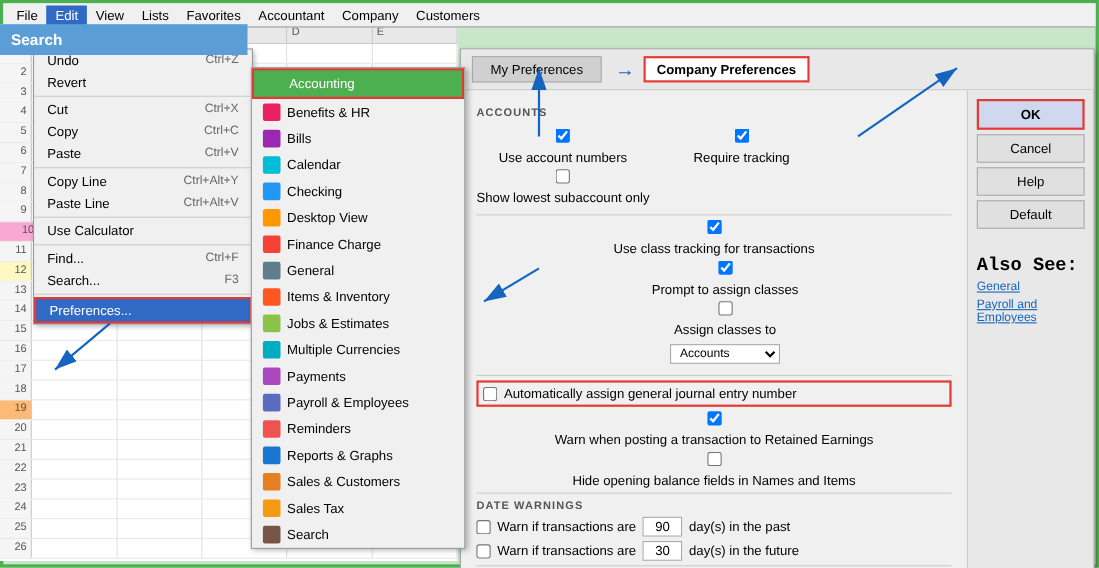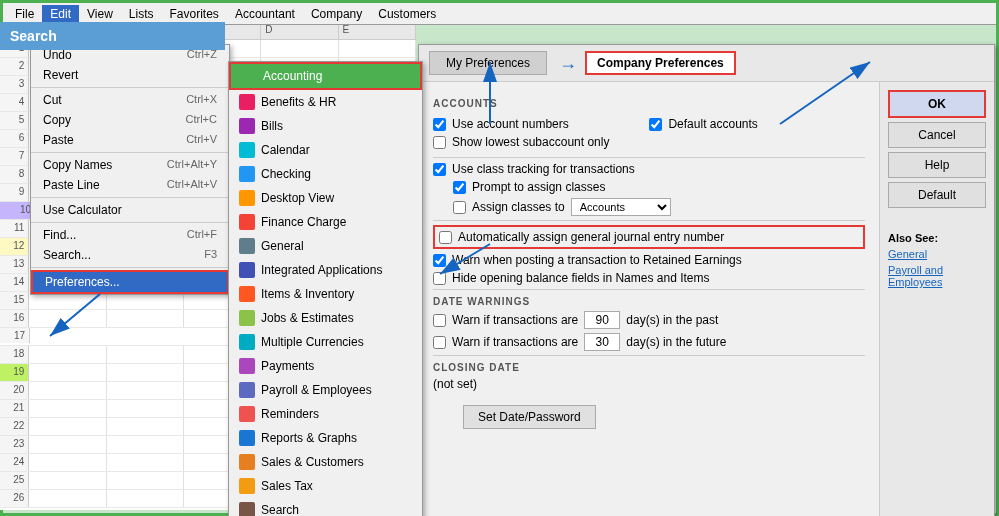--- a/index.html
+++ b/index.html
@@ -18,34 +18,34 @@
     .shortcut { color: #666; font-size: 11px; }
     
     
     .accounting-dropdown { position: absolute; top: 22px; left: 228px; width: 195px; background: #f0f0f0; border: 1px solid #999; box-shadow: 2px 2px 5px rgba(0,0,0,0.3); z-index: 100; overflow-y: auto; max-height: 450px; }
     .accounting-item { padding: 4px 10px; display: flex; align-items: center; gap: 6px; cursor: pointer; }
     .accounting-item.active { background: #4caf50; color: white; border: 2px solid #e53935; }
     .acct-icon { width: 16px; height: 16px; display: inline-block; border-radius: 2px; flex-shrink: 0; }
     .pref-tab { padding: 4px 16px; background: #d0d0d0; border: 1px solid #aaa; cursor: pointer; margin-right: 4px; }
     
     .section-label { font-size: 10px; font-weight: bold; color: #555; letter-spacing: 1px; margin-bottom: 4px; margin-top: 6px; }
-    .checkbox-row { display: flex; align-items: center; gap: 6px; margin: 4px 0; }
+    .checkbox-row { display: flex; align-items: center; gap: 6px; margin: 4px 0; flex-direction: column; }
     .checkbox-row label { font-size: 12px; }
     .indented { margin-left: 20px; }
     
     .highlighted-row { border: 2px solid #e53935; padding: 3px 4px; display: flex; align-items: center; gap: 6px; margin: 4px 0; }
     
     .dropdown-select { border: 1px solid #aaa; padding: 1px 4px; background: white; font-size: 11px; width: 100px; }
     
     .date-warning-row { display: flex; align-items: center; gap: 6px; margin: 4px 0; }
     .day-input { width: 36px; border: 1px solid #aaa; padding: 1px 4px; text-align: center; background: white; }
     .set-date-btn { display: inline-block; padding: 4px 14px; background: #e0e0e0; border: 1px solid #aaa; cursor: pointer; margin-top: 6px; margin-left: 30px; }
     .btn-ok { padding: 5px 20px; background: #d0d8f0; border: 2px solid #e53935; cursor: pointer; font-weight: bold; color: #000; }
     .btn-normal { padding: 5px 14px; background: #e0e0e0; border: 1px solid #aaa; cursor: pointer; }
-    .also-see { font-size: 11px; font-weight: bold; margin-top: 8px; }
+    .also-see { font-size: 17px; font-weight: bold; margin-top: 8px; font-family: Liberation Mono, monospace; }
     .also-see-link { font-size: 11px; color: #1565c0; cursor: pointer; text-decoration: underline; margin-top: 4px; display: block; }
     
     .preferences-wrapper { position: absolute; top: 22px; left: 416px; width: 580px; height: 488px; background: #f0f0f0; border: 1px solid #999; box-shadow: 2px 2px 5px rgba(0,0,0,0.3); z-index: 50; display: flex; flex-direction: column; }
     
     
     .spreadsheet-bg { position: absolute; top: 22px; left: 0; width: 416px; height: 488px; background: white; z-index: 1; overflow: hidden; }
     
     hr.divider { border: none; border-top: 1px solid #ccc; margin: 4px 0; }
   </style>
 </head>
@@ -126,21 +126,21 @@
     </div>
     <div style="display: flex; height: 18px; border-bottom: 1px solid rgb(232, 232, 232);">
       <div style="width:30px;border-right:1px solid #ccc;background:#f5f5f5;font-size:10px;padding:2px 4px;color:#555;text-align:right;">9</div>
       <div style="width:80px;border-right:1px solid #e0e0e0;"></div>
       <div style="width:80px;border-right:1px solid #e0e0e0;"></div>
       <div style="width:80px;border-right:1px solid #e0e0e0;"></div>
       <div style="width:80px;border-right:1px solid #e0e0e0;"></div>
       <div style="width:80px;border-right:1px solid #e0e0e0;"></div>
     </div>
     <div style="display: flex; height: 18px; border-bottom: 1px solid rgb(232, 232, 232);">
-      <div style="width:30px;border-right:1px solid #ccc;background:#c4b5fd;font-size:10px;padding:2px 20px;color:#555;text-align:right;">10</div>
+      <div style="width:30px;border-right:1px solid #ccc;background:#f9a8d4;font-size:10px;padding:2px 20px;color:#555;text-align:right;">10</div>
       <div style="width:80px;border-right:1px solid #e0e0e0;"></div>
       <div style="width:80px;border-right:1px solid #e0e0e0;"></div>
       <div style="width:80px;border-right:1px solid #e0e0e0;"></div>
       <div style="width:80px;border-right:1px solid #e0e0e0;"></div>
       <div style="width:80px;border-right:1px solid #e0e0e0;"></div>
     </div>
     <div style="display: flex; height: 18px; border-bottom: 1px solid rgb(232, 232, 232);">
       <div style="width:30px;border-right:1px solid #ccc;background:#f5f5f5;font-size:10px;padding:2px 4px;color:#555;text-align:right;">11</div>
       <div style="width:80px;border-right:1px solid #e0e0e0;"></div>
       <div style="width:80px;border-right:1px solid #e0e0e0;"></div>
@@ -181,38 +181,38 @@
       <div style="width:80px;border-right:1px solid #e0e0e0;"></div>
     </div>
     <div style="display: flex; height: 18px; border-bottom: 1px solid rgb(232, 232, 232);">
       <div style="width:30px;border-right:1px solid #ccc;background:#f5f5f5;font-size:10px;padding:2px 4px;color:#555;text-align:right;">16</div>
       <div style="width:80px;border-right:1px solid #e0e0e0;"></div>
       <div style="width:80px;border-right:1px solid #e0e0e0;"></div>
       <div style="width:80px;border-right:1px solid #e0e0e0;"></div>
       <div style="width:80px;border-right:1px solid #e0e0e0;"></div>
       <div style="width:80px;border-right:1px solid #e0e0e0;"></div>
     </div>
-    <div style="display: flex; height: 18px; border-bottom: 1px solid rgb(232, 232, 232); flex-direction: column;">
+    <div style="display: flex; height: 18px; border-bottom: 1px solid rgb(232, 232, 232);">
       <div style="width:30px;border-right:1px solid #ccc;background:#f5f5f5;font-size:10px;padding:2px 4px;color:#555;text-align:right;">17</div>
       <div style="width:80px;border-right:1px solid #e0e0e0;"></div>
       <div style="width:80px;border-right:1px solid #e0e0e0;"></div>
       <div style="width:80px;border-right:1px solid #e0e0e0;"></div>
       <div style="width:80px;border-right:1px solid #e0e0e0;"></div>
       <div style="width:80px;border-right:1px solid #e0e0e0;"></div>
     </div>
     <div style="display: flex; height: 18px; border-bottom: 1px solid rgb(232, 232, 232);">
       <div style="width:30px;border-right:1px solid #ccc;background:#f5f5f5;font-size:10px;padding:2px 4px;color:#555;text-align:right;">18</div>
       <div style="width:80px;border-right:1px solid #e0e0e0;"></div>
       <div style="width:80px;border-right:1px solid #e0e0e0;"></div>
       <div style="width:80px;border-right:1px solid #e0e0e0;"></div>
       <div style="width:80px;border-right:1px solid #e0e0e0;"></div>
       <div style="width:80px;border-right:1px solid #e0e0e0;"></div>
     </div>
     <div style="display: flex; height: 18px; border-bottom: 1px solid rgb(232, 232, 232);">
-      <div style="width:30px;border-right:1px solid #ccc;background:#bef264;font-size:10px;padding:2px 4px;color:#555;text-align:right;">19</div>
+      <div style="width:30px;border-right:1px solid #ccc;background:#fdba74;font-size:10px;padding:2px 4px;color:#555;text-align:right;">19</div>
       <div style="width:80px;border-right:1px solid #e0e0e0;"></div>
       <div style="width:80px;border-right:1px solid #e0e0e0;"></div>
       <div style="width:80px;border-right:1px solid #e0e0e0;"></div>
       <div style="width:80px;border-right:1px solid #e0e0e0;"></div>
       <div style="width:80px;border-right:1px solid #e0e0e0;"></div>
     </div>
     <div style="display: flex; height: 18px; border-bottom: 1px solid rgb(232, 232, 232);">
       <div style="width:30px;border-right:1px solid #ccc;background:#f5f5f5;font-size:10px;padding:2px 4px;color:#555;text-align:right;">20</div>
       <div style="width:80px;border-right:1px solid #e0e0e0;"></div>
       <div style="width:80px;border-right:1px solid #e0e0e0;"></div>
@@ -301,21 +301,21 @@
   <div class="edit-dropdown-item">
     <span>Copy</span>
       <span class="shortcut">Ctrl+C</span>
   </div>
   <div class="edit-dropdown-item">
     <span>Paste</span>
       <span class="shortcut">Ctrl+V</span>
   </div>
   <div style="border-top:1px solid #ccc; margin:2px 0;"></div>
   <div class="edit-dropdown-item">
-    <span>Copy Names</span>
+    <span>Copy Line</span>
       <span class="shortcut">Ctrl+Alt+Y</span>
   </div>
   <div class="edit-dropdown-item">
     <span>Paste Line</span>
       <span class="shortcut">Ctrl+Alt+V</span>
   </div>
   <div style="border-top:1px solid #ccc; margin:2px 0;"></div>
   <div class="edit-dropdown-item">
     <span>Use Calculator</span>
   </div>
@@ -359,24 +359,20 @@
     <span class="acct-icon" style="background:#ff9800;"></span>
     <span>Desktop View</span>
   </div>
   <div class="accounting-item">
     <span class="acct-icon" style="background:#f44336;"></span>
     <span>Finance Charge</span>
   </div>
   <div class="accounting-item">
     <span class="acct-icon" style="background:#607d8b;"></span>
     <span>General</span>
-  </div>
-  <div class="accounting-item">
-    <span class="acct-icon" style="background:#3f51b5;"></span>
-    <span>Integrated Applications</span>
   </div>
   <div class="accounting-item">
     <span class="acct-icon" style="background:#ff5722;"></span>
     <span>Items &amp; Inventory</span>
   </div>
   <div class="accounting-item">
     <span class="acct-icon" style="background:#8bc34a;"></span>
     <span>Jobs &amp; Estimates</span>
   </div>
   <div class="accounting-item">
@@ -434,21 +430,21 @@
             <label>Use account numbers</label>
           </div>
           <div class="checkbox-row">
             <input type="checkbox" style="">
             <label>Show lowest subaccount only</label>
           </div>
         </div>
         <div>
           <div class="checkbox-row">
             <input type="checkbox" checked="" style="">
-            <label>Default accounts</label>
+            <label>Require tracking</label>
           </div>
         </div>
       </div>
 
       <hr class="divider">
 
       <div class="checkbox-row">
         <input type="checkbox" checked="" style="">
         <label>Use class tracking for transactions</label>
       </div>

